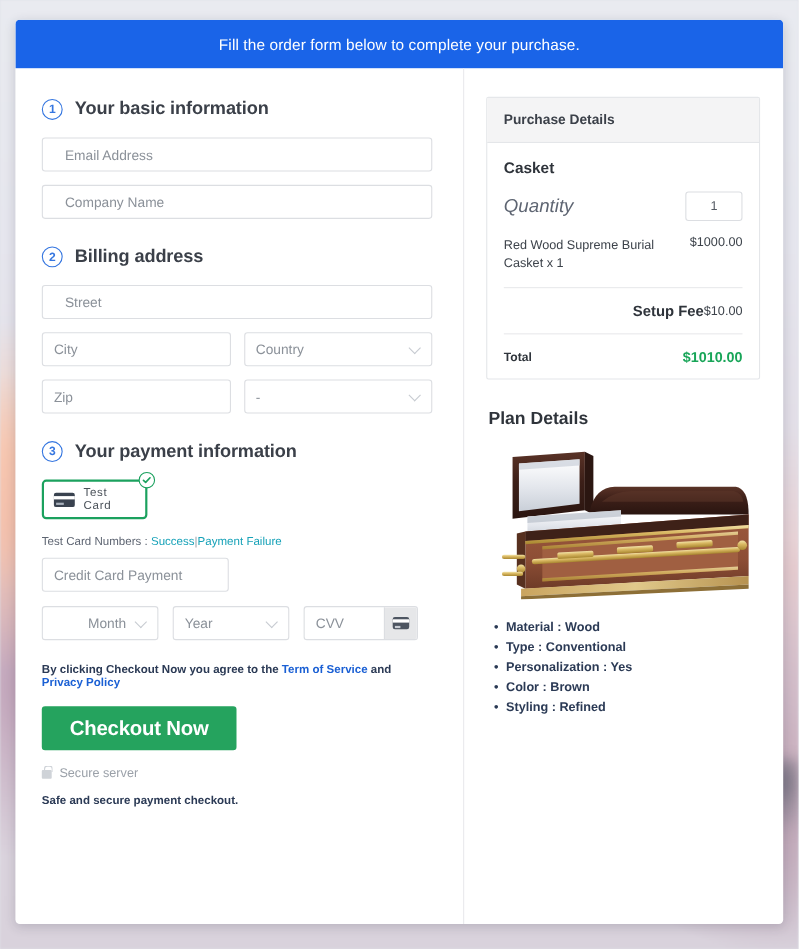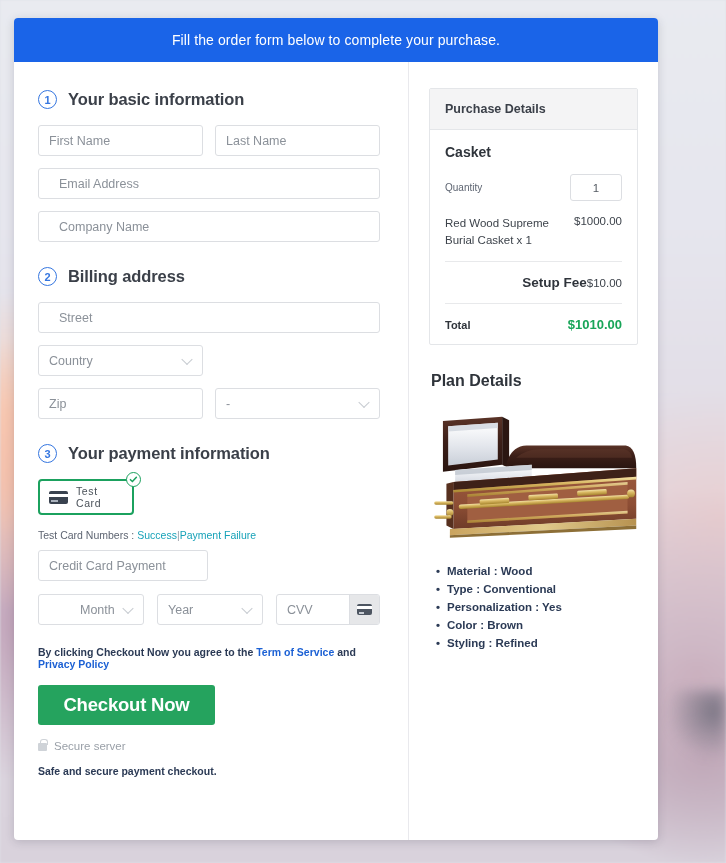--- a/index.html
+++ b/index.html
@@ -27,21 +27,21 @@
   }
   #bg-dark-top-right {
     position: absolute; right: 0; top: 690px; width: 60px; height: 70px;
     background: radial-gradient(ellipse at 80% 30%, rgba(60,70,85,0.55) 0%, rgba(60,70,85,0) 70%);
     filter: blur(6px);
   }
 
   
   #card {
     position: absolute;
-    left: 14px; top: 18px; width: 644px; height: 822px;
+    left: 14px; top: 18px; width: 698px; height: 822px;
     background: #ffffff;
     border-radius: 4px;
     box-shadow: 0 2px 10px rgba(40,40,60,0.18);
     overflow: hidden;
   }
 
   #banner {
     height: 44px;
     background: #1a64e8;
     display: flex; align-items: center; justify-content: center;
@@ -202,21 +202,21 @@
     background: #f4f4f5;
     border-bottom: 1px solid #e4e6e9;
     padding: 13px 15px;
     font-size: 12.5px; font-weight: 700; color: #3b4049;
   }
   #purchase-body { padding: 14px 15px 12px 15px; }
 
   #casket-title { font-size: 14px; font-weight: 700; color: #2f343b; margin-bottom: 14px; }
 
   .qty-row { display: flex; align-items: center; justify-content: space-between; margin-bottom: 14px; }
-  .qty-label { font-size: 10px; color: #5e6572; }
+  .qty-label { font-size: 17px; color: #5e6572; font-style: italic; }
   #qty-input {
     width: 52px; height: 27px;
     border: 1px solid #dcdee2; border-radius: 3px;
     text-align: center; font-size: 11.5px; color: #555b63;
     font-family: "Liberation Sans", sans-serif;
     background: #fff;
   }
 
   .line-item { display: flex; justify-content: space-between; align-items: flex-start; gap: 8px; }
   .li-name { font-size: 11.5px; color: #3d434b; line-height: 1.45; max-width: 160px; }
@@ -264,42 +264,39 @@
 
     <div id="left">
 
       
       <div class="step-head">
         <div class="step-num">1</div>
         <div class="step-title">Your basic information</div>
       </div>
 
       <div class="row">
-        <div class="field half">First Name</div>
-        <div class="field half">Last Name</div>
-      </div>
-      <div class="row">
         <div class="field full">Email Address</div>
       </div>
       <div class="row">
         <div class="field full">Company Name</div>
       </div>
 
       <div class="sec-gap"></div>
 
       
       <div class="step-head">
         <div class="step-num">2</div>
         <div class="step-title">Billing address</div>
       </div>
 
       <div class="row">
         <div class="field full">Street</div>
       </div>
       <div class="row">
+        <div class="field half">City</div>
         <div class="field half select">
           <span>Country</span>
           <span class="chev"></span>
         </div>
       </div>
       <div class="row">
         <div class="field half">Zip</div>
         <div class="field half select">
           <span>-</span>
           <span class="chev"></span>

